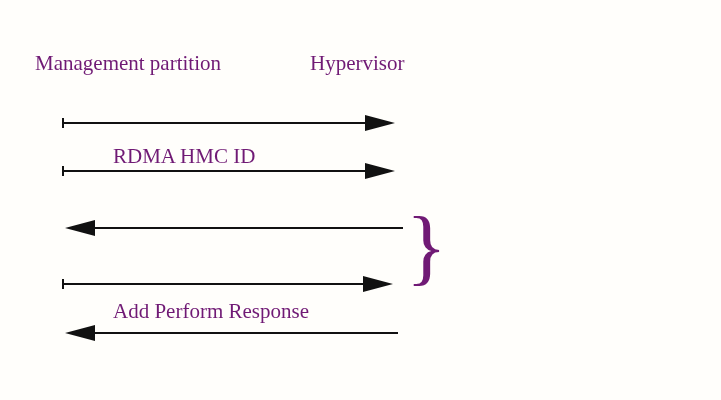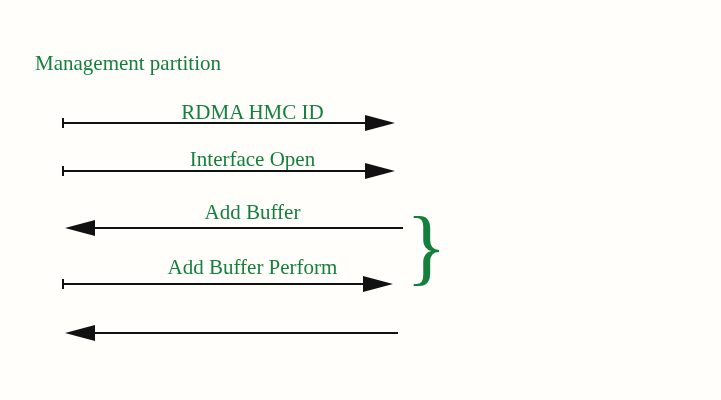--- a/index.html
+++ b/index.html
@@ -6,41 +6,42 @@
     margin: 0;
     padding: 0;
     background: #ffffff;
   }
   .canvas {
     position: relative;
     width: 721px;
     height: 400px;
     background: #fffefb;
     font-family: "Liberation Serif", "DejaVu Serif", serif;
-    color: #15803d;
+    color: #701a75;
     overflow: hidden;
   }
   .actor {
     position: absolute;
     top: 52px;
     font-size: 21px;
     line-height: 22px;
     white-space: nowrap;
   }
   #actor-left  { left: 35px; }
   #actor-right { left: 310px; }
 
   .msg-label {
     position: absolute;
-    left: 100px;
+    left: 113px;
     width: 305px;
-    text-align: center;
+    text-align: left;
     font-size: 21px;
     line-height: 22px;
     white-space: nowrap;
+    margin-top: 44px;
   }
   #label-0 { top: 101px; }
   #label-1 { top: 148px; }
   #label-2 { top: 201px; }
   #label-3 { top: 256px; }
   #label-4 { top: 305px; }
 
   .arrow {
     position: absolute;
     height: 16px;
@@ -104,42 +105,41 @@
     white-space: nowrap;
   }
 </style>
 </head>
 <body>
 
 <div class="canvas">
 
   <div class="actor" id="actor-left">Management partition</div>
 
+  <div class="actor" id="actor-right">Hypervisor</div>
 
   <div class="msg-label" id="label-0">RDMA HMC ID</div>
   <div class="arrow right" id="arrow-0">
     <span class="tick"></span>
     <span class="shaft"></span>
     <span class="head"></span>
   </div>
 
-  <div class="msg-label" id="label-1">Interface Open</div>
   <div class="arrow right" id="arrow-1">
     <span class="tick"></span>
     <span class="shaft"></span>
     <span class="head"></span>
   </div>
 
-  <div class="msg-label" id="label-2">Add Buffer</div>
   <div class="arrow left" id="arrow-2">
     <span class="head"></span>
     <span class="shaft"></span>
   </div>
 
-  <div class="msg-label" id="label-3">Add Buffer Perform</div>
+  <div class="msg-label" id="label-3">Add Perform Response</div>
   <div class="arrow right" id="arrow-3">
     <span class="tick"></span>
     <span class="shaft"></span>
     <span class="head"></span>
   </div>
 
   <div class="arrow left" id="arrow-4">
     <span class="head"></span>
     <span class="shaft"></span>
   </div>

